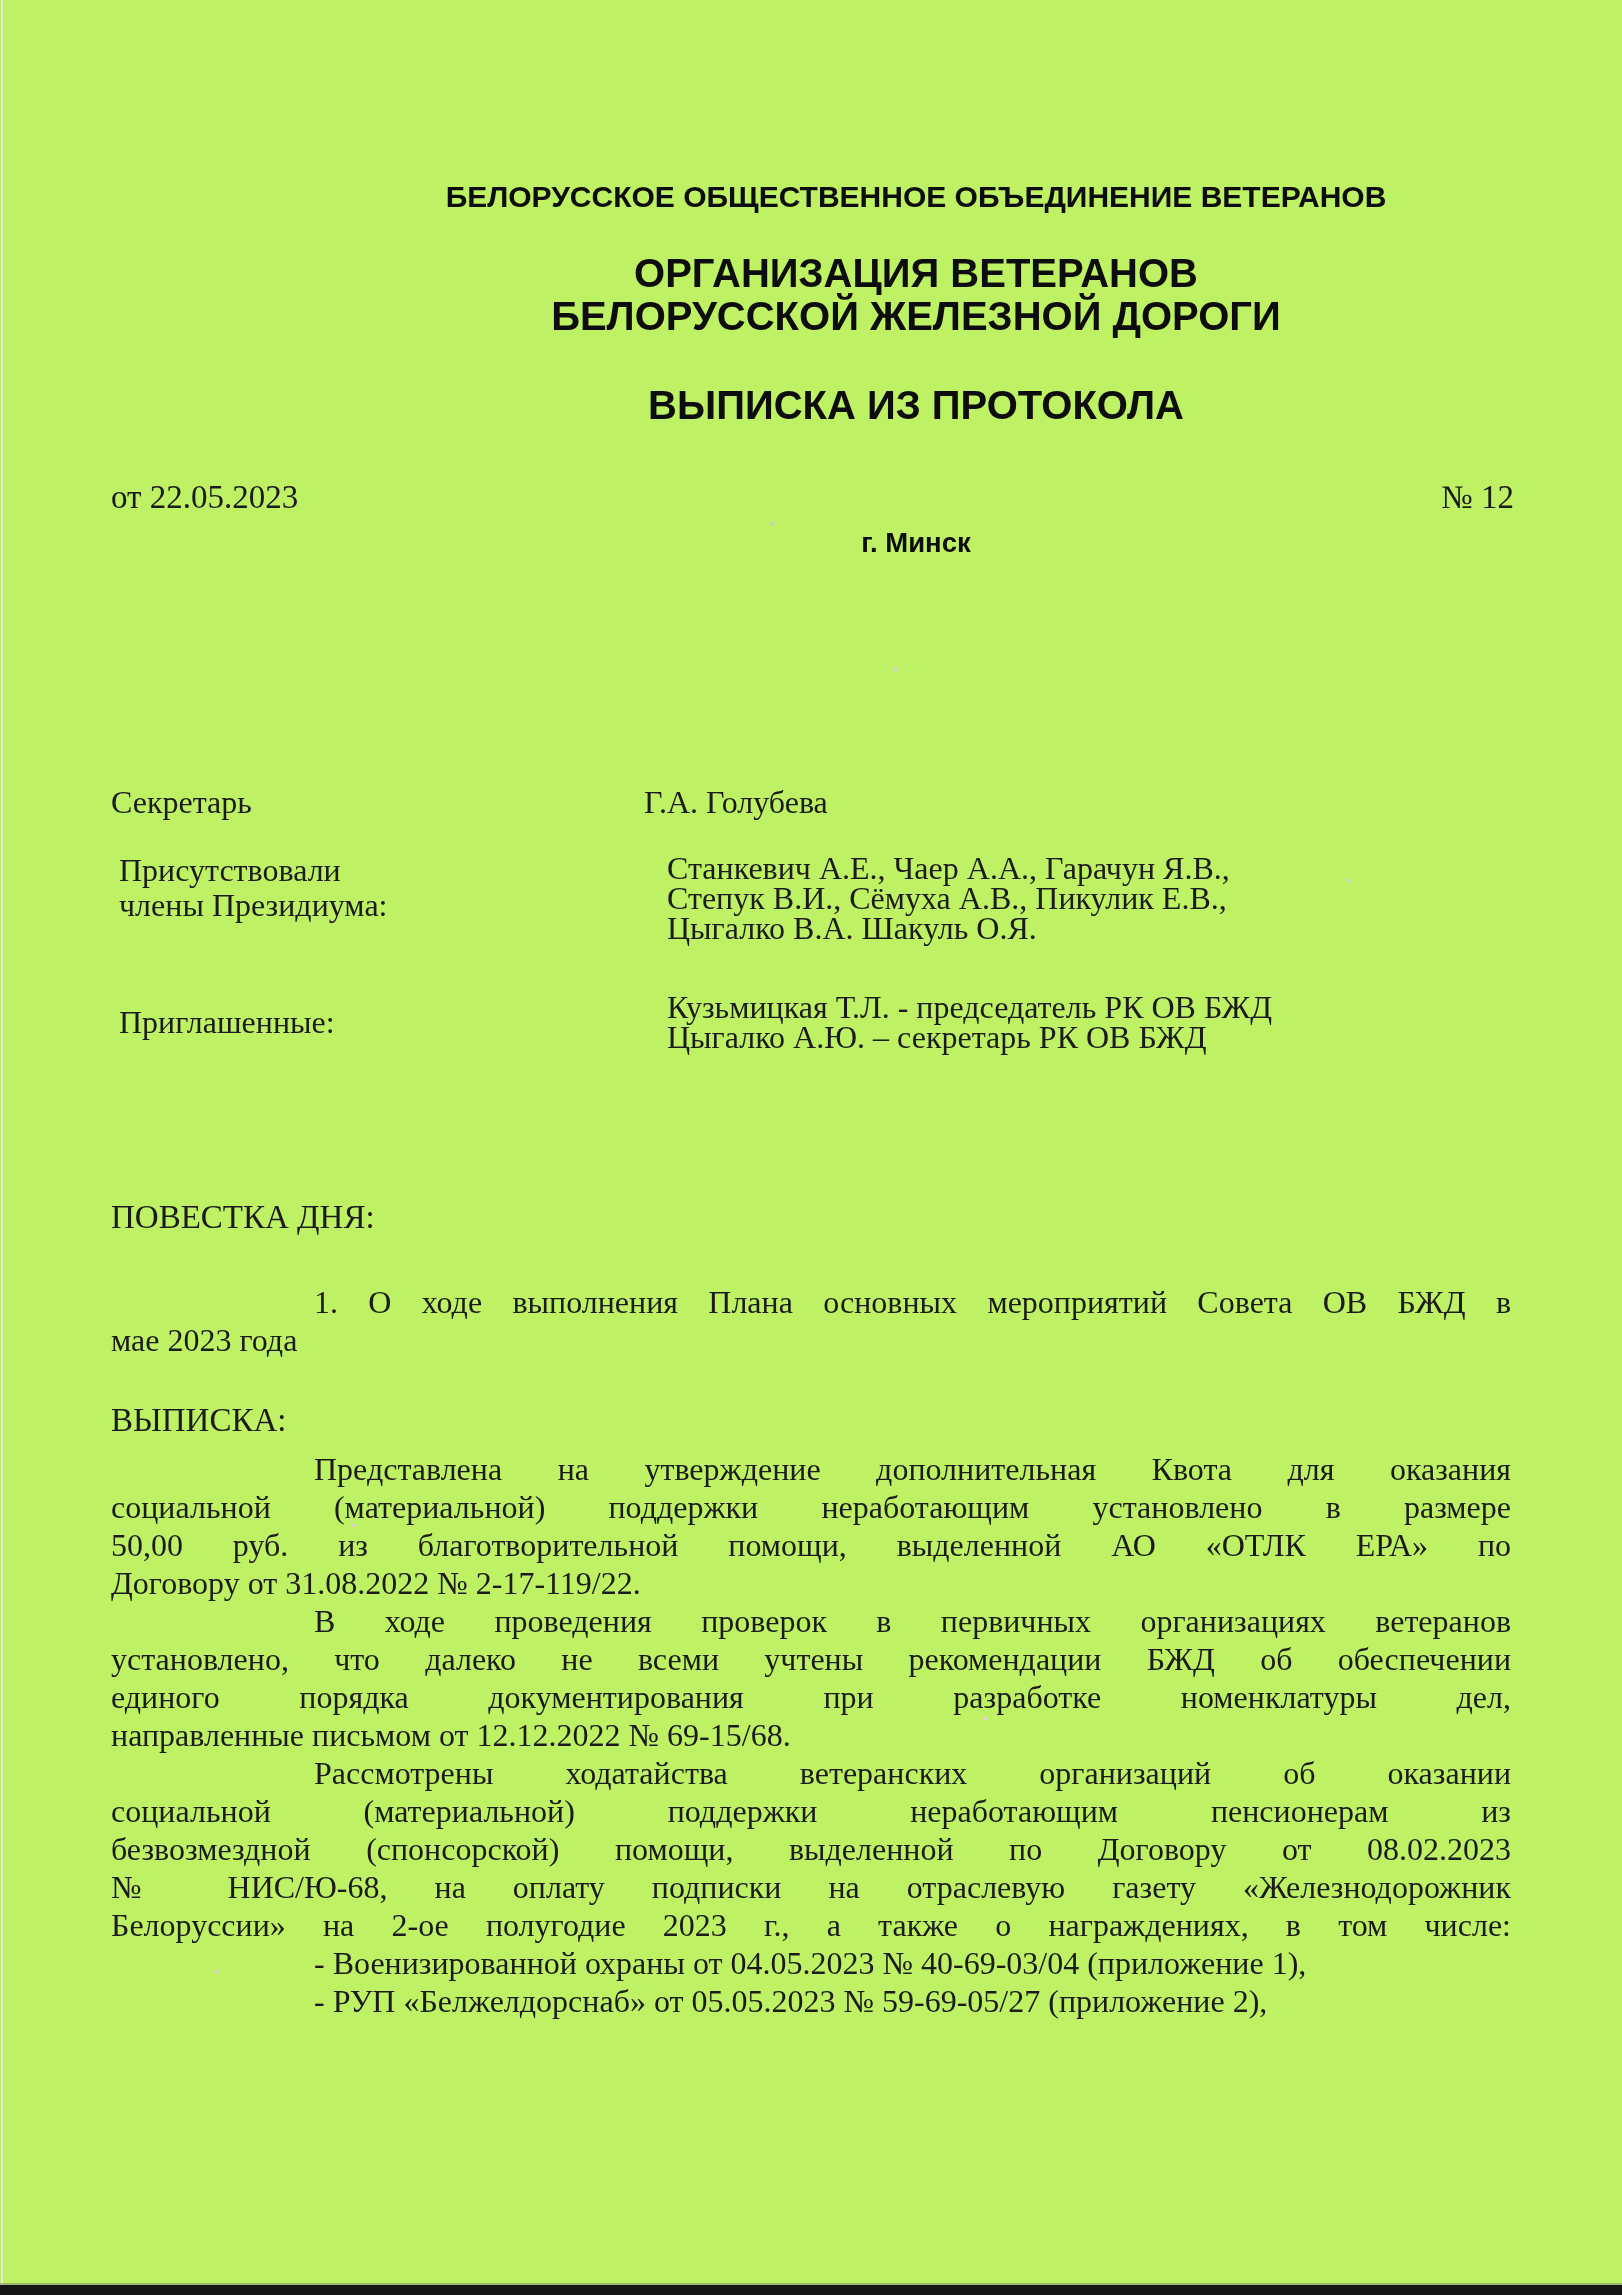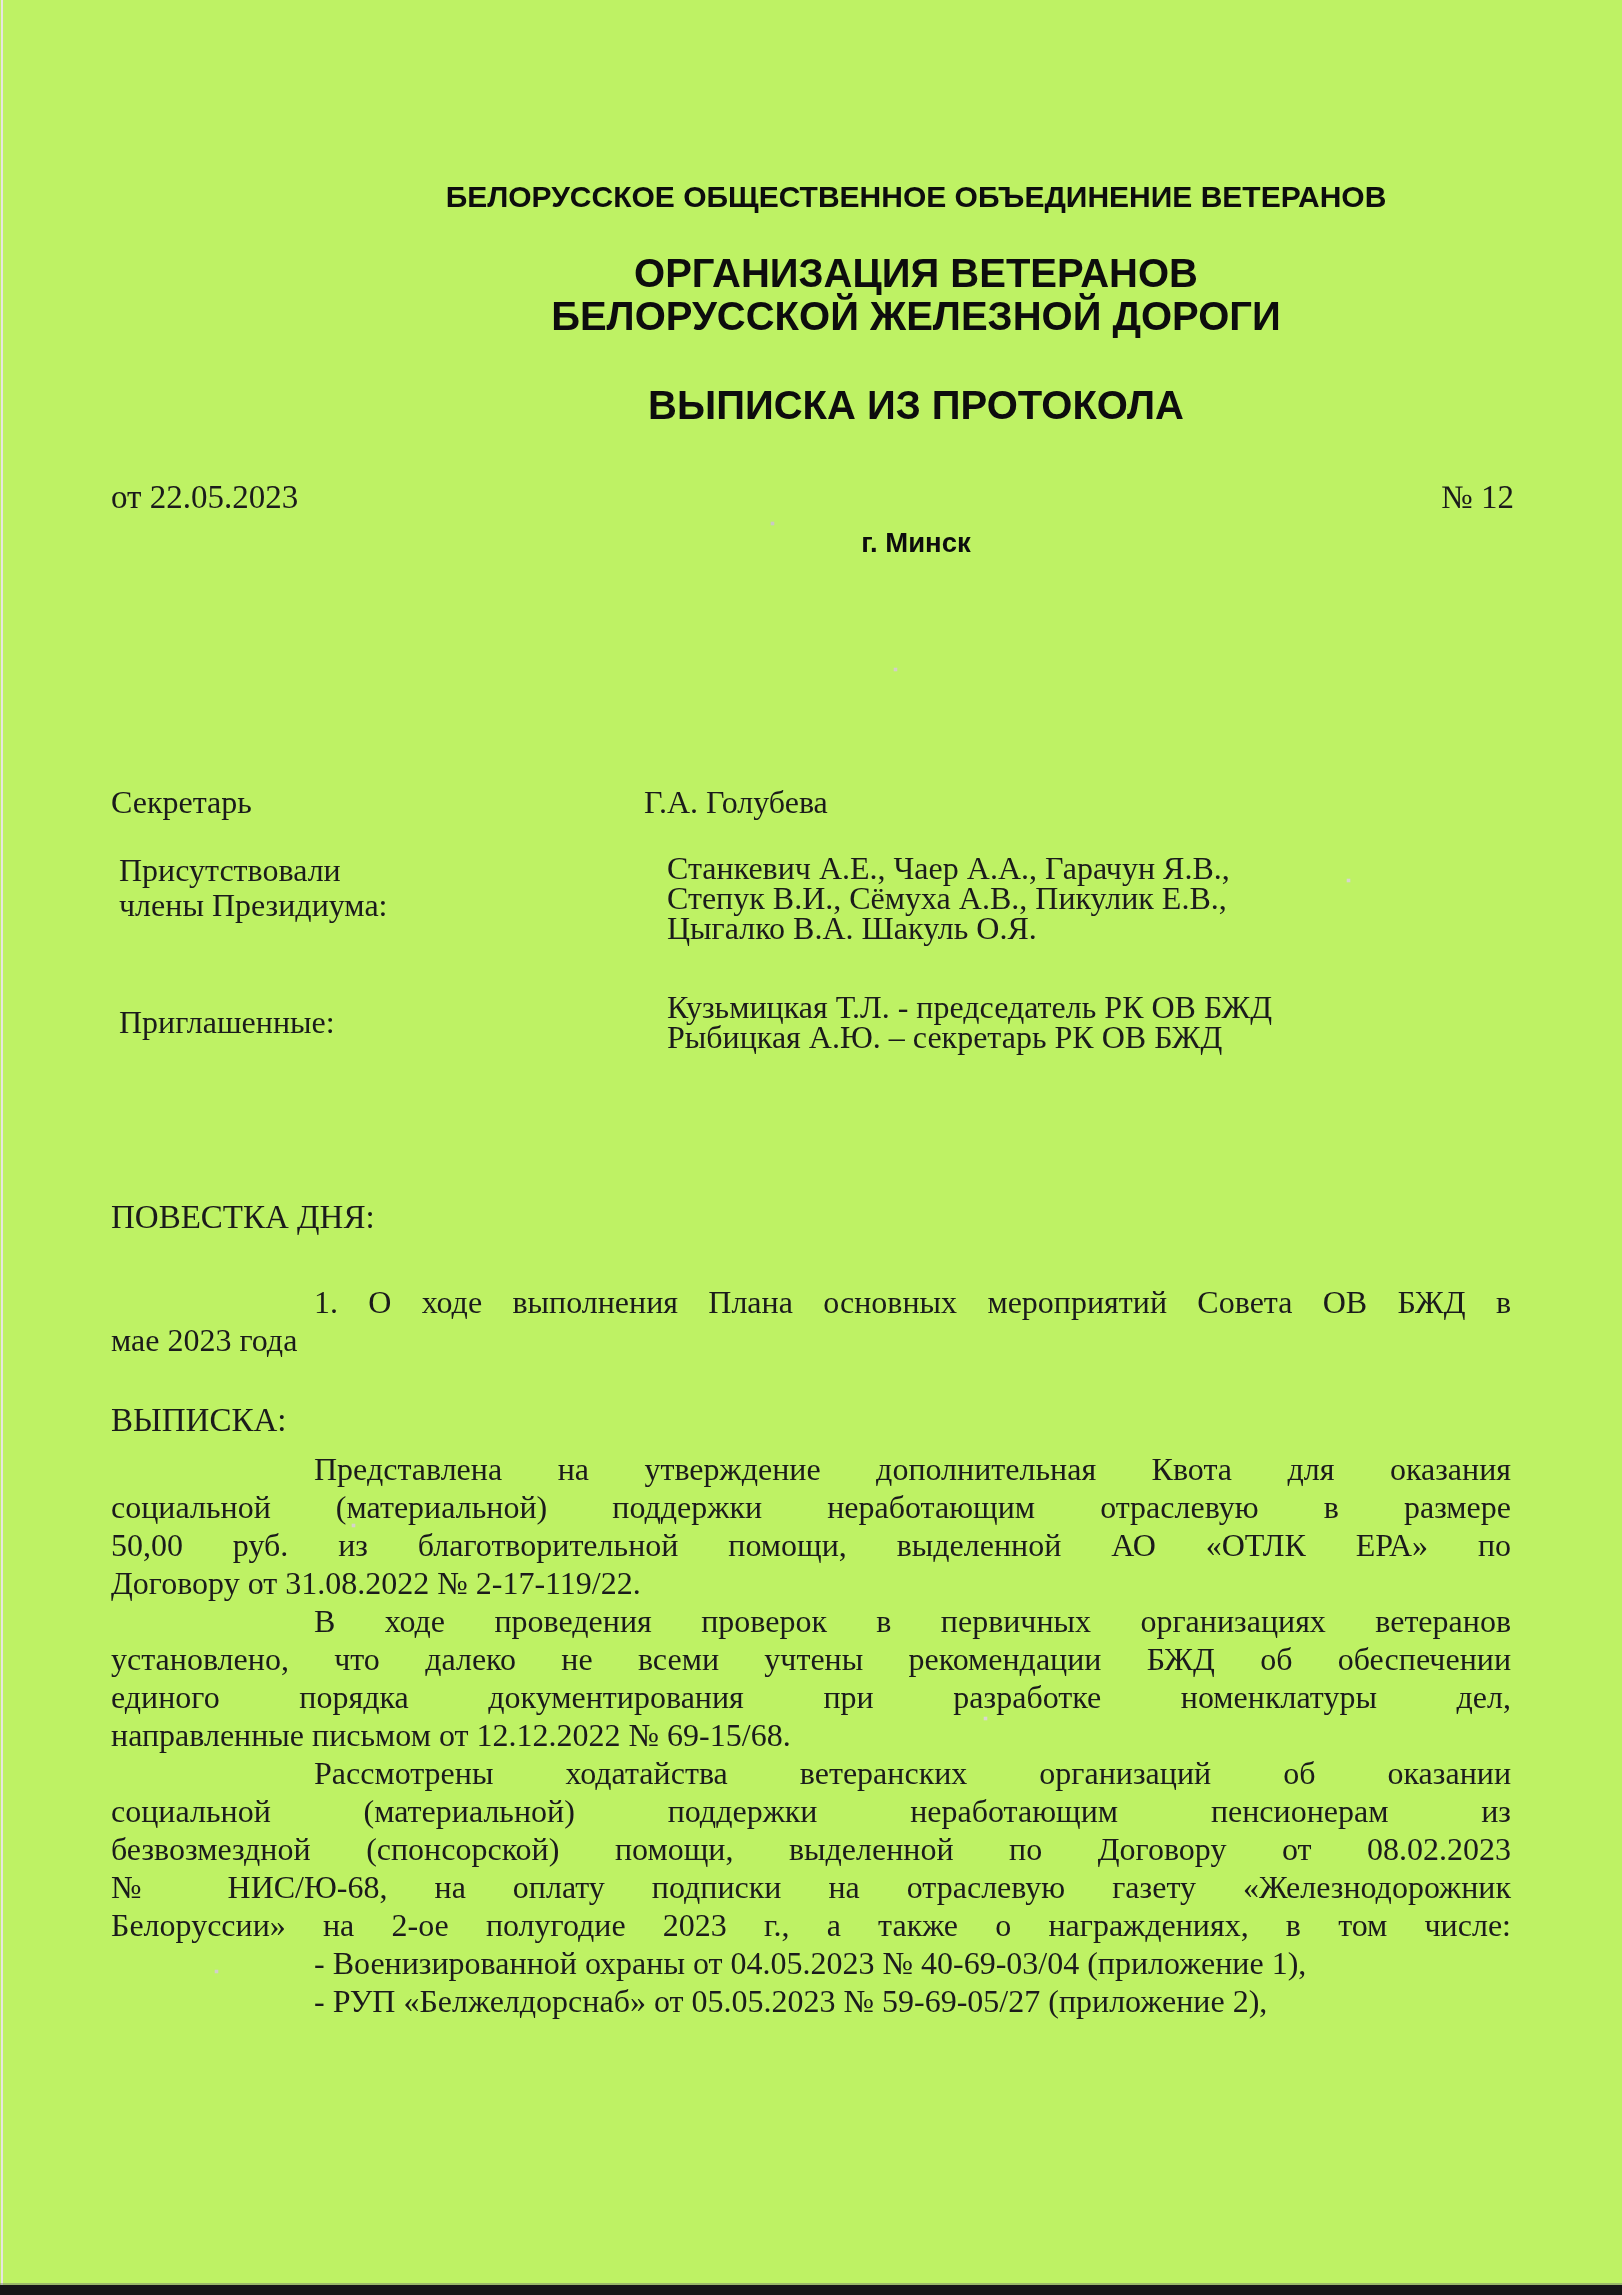--- a/index.html
+++ b/index.html
@@ -88,36 +88,36 @@
       <div>Станкевич А.Е., Чаер А.А., Гарачун Я.В.,</div>
       <div>Степук В.И., Сёмуха А.В.,  Пикулик Е.В.,</div>
       <div>Цыгалко В.А. Шакуль О.Я.</div>
     </span>
   </div>
 
   <div class="grouprow invited">
     <span class="glbl">Приглашенные:</span>
     <span class="gval">
       <div>Кузьмицкая Т.Л. - председатель РК ОВ БЖД</div>
-      <div>Рыбицкая А.Ю. – секретарь РК ОВ БЖД</div>
+      <div>Цыгалко А.Ю. – секретарь РК ОВ БЖД</div>
     </span>
   </div>
 
   <div class="blk agenda-h">ПОВЕСТКА ДНЯ:</div>
 
   <div class="blk agenda-item">
       <div class="ln j ind">1. О ходе выполнения Плана основных мероприятий Совета ОВ БЖД  в</div>
       <div class="ln">мае 2023 года</div>
     </div>
 
   <div class="blk heard-h">ВЫПИСКА:</div>
 
   <div class="blk heard-body">
       <div class="ln j ind">Представлена на утверждение дополнительная Квота для оказания</div>
-      <div class="ln j">социальной (материальной) поддержки неработающим отраслевую в размере</div>
+      <div class="ln j">социальной (материальной) поддержки неработающим установлено в размере</div>
       <div class="ln j">50,00 руб. из благотворительной помощи, выделенной АО «ОТЛК ЕРА» по</div>
       <div class="ln">Договору от 31.08.2022  № 2-17-119/22.</div>
       <div class="ln j ind">В ходе проведения проверок в первичных организациях ветеранов</div>
       <div class="ln j">установлено, что далеко не всеми учтены рекомендации БЖД об обеспечении</div>
       <div class="ln j">единого порядка документирования при разработке номенклатуры дел,</div>
       <div class="ln">направленные письмом от 12.12.2022 № 69-15/68.</div>
       <div class="ln j ind">Рассмотрены ходатайства ветеранских организаций об оказании</div>
       <div class="ln j">социальной (материальной) поддержки неработающим пенсионерам из</div>
       <div class="ln j">безвозмездной (спонсорской) помощи, выделенной по Договору от 08.02.2023</div>
       <div class="ln j">№ НИС/Ю-68, на оплату подписки на отраслевую газету «Железнодорожник</div>

